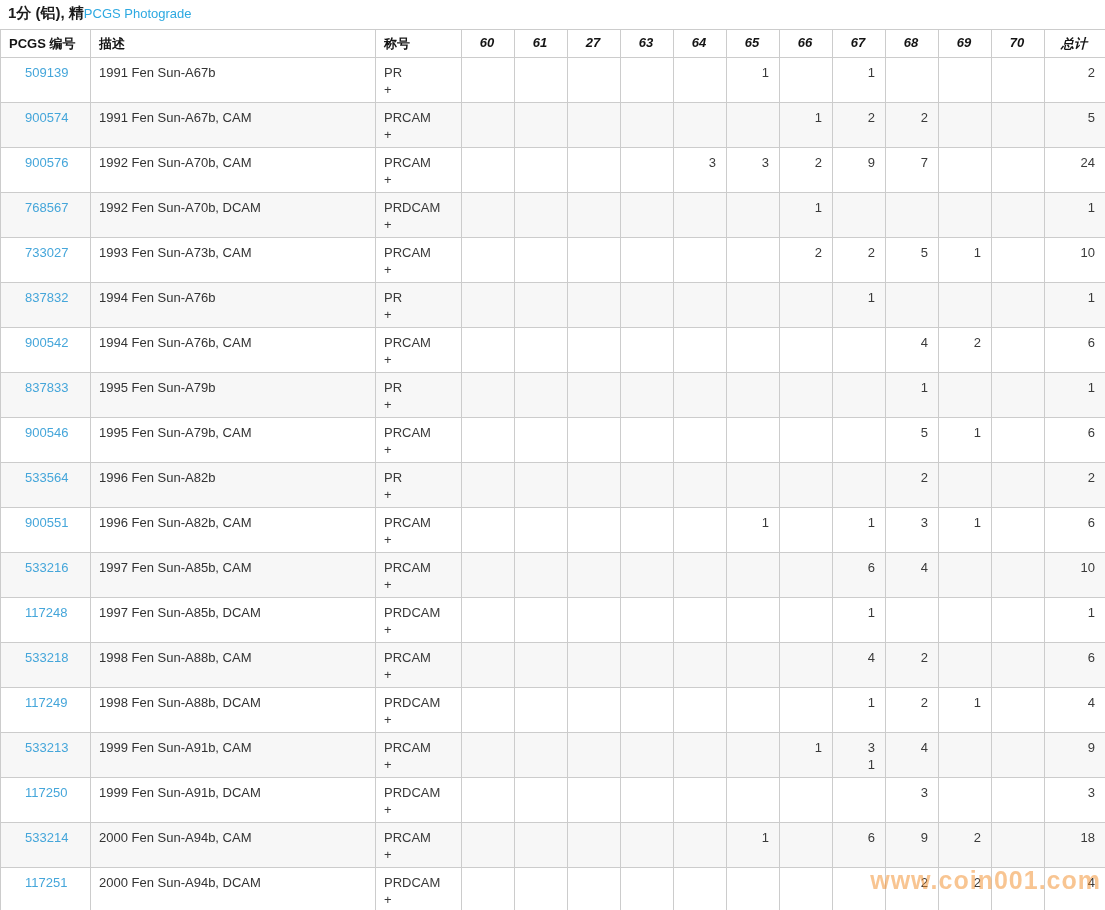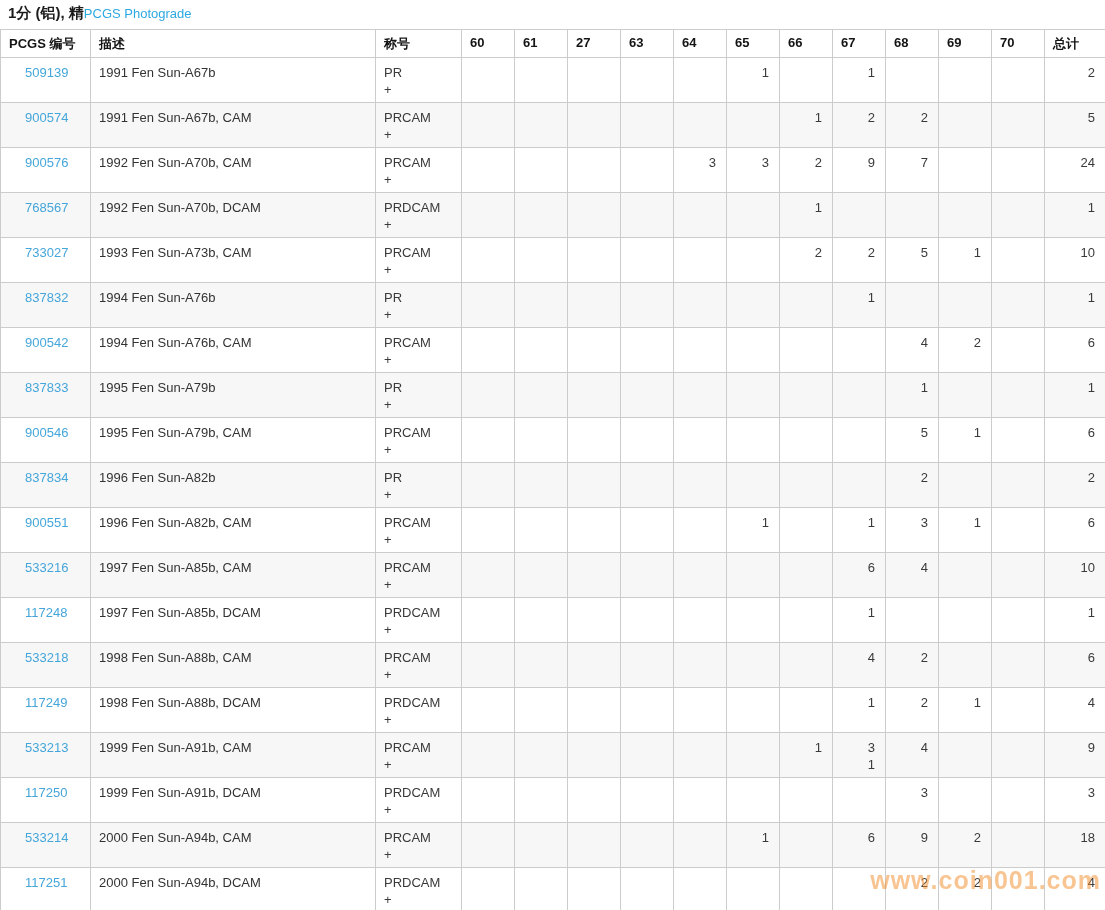--- a/index.html
+++ b/index.html
@@ -29,21 +29,21 @@
   th,td{
     border:1px solid var(--border);
     font-size:13px;
     vertical-align:top;
     overflow:hidden;white-space:nowrap;
   }
   thead th{
     font-weight:bold;color:#141414;text-align:left;
     padding:5px 8px 4px 8px;background:#fff;
   }
-  thead th.num{text-align:left;padding-right:10px;}
+  thead th.num{text-align:center;padding-right:10px;font-style:italic;}
   tbody tr{height:45px;}
   tbody tr:nth-child(even){background:var(--alt-row);}
   tbody td{padding:6px 8px 0 8px;line-height:17px;}
   td.num{text-align:right;padding-right:10px;color:var(--text);}
   td.pcgs a{color:var(--link-blue);text-decoration:none;cursor:pointer;margin-left:16px;}
   td.desc{color:#333;}
   td.desig div{line-height:17px;}
   .watermark{
     position:absolute;top:866px;right:4px;
     font-size:25px;font-weight:bold;letter-spacing:1px;
@@ -469,21 +469,21 @@
         </td>
         <td class="num">
           <div>1</div>
         </td>
         <td class="num">
           <div></div>
         </td>
         <td class="num">6</td>
       </tr>
       <tr>
-        <td class="pcgs"><a href="#">837834</a></td>
+        <td class="pcgs"><a href="#">533564</a></td>
         <td class="desc">1996 Fen Sun-A82b</td>
         <td class="desig">
           <div>PR</div>
           <div>+</div>
         </td>
         <td class="num">
           <div></div>
         </td>
         <td class="num">
           <div></div>

